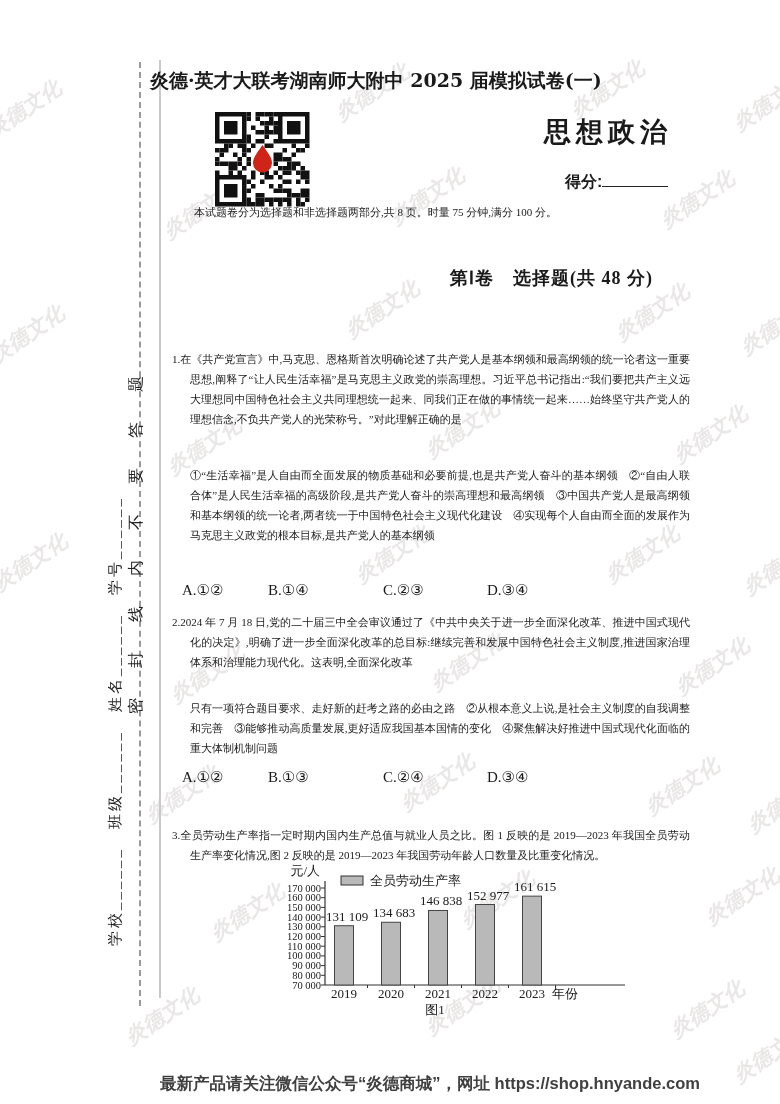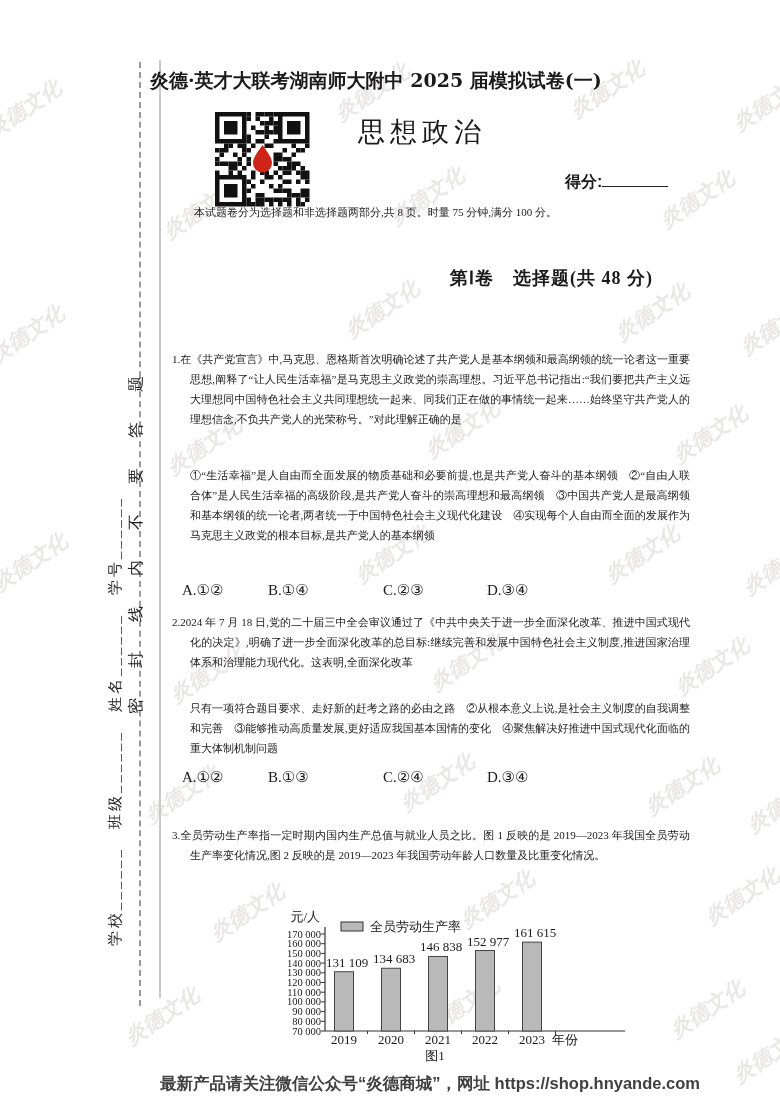--- a/index.html
+++ b/index.html
@@ -15,22 +15,22 @@
   .seal-solid{position:absolute;left:159px;top:60px;height:938px;border-left:2px solid #c9c9c9;}
   .v-outer{position:absolute;left:106px;top:946px;width:768px;transform-origin:0 0;
            transform:rotate(-90deg);font-size:15px;letter-spacing:3px;color:#222;white-space:nowrap;}
   .v-seal{position:absolute;left:126px;top:714px;width:420px;transform-origin:0 0;
           transform:rotate(-90deg);font-size:16px;letter-spacing:30px;color:#222;white-space:nowrap;}
 
   
   .exam-title{position:absolute;left:150px;top:68px;width:450px;
               font-size:19px;font-weight:bold;font-family:"DejaVu Serif",serif;white-space:nowrap;}
   .qr{position:absolute;left:215px;top:112px;width:95px;height:95px;}
-  .subject{position:absolute;left:172px;top:114px;width:500px;text-align:center;font-size:27px;
-           font-weight:normal;font-family:"Liberation Sans",sans-serif;letter-spacing:5px;}
+  .subject{position:absolute;left:172px;top:114px;width:500px;text-align:right;font-size:27px;
+           font-weight:bold;font-family:"Liberation Sans",sans-serif;letter-spacing:5px;}
   .score{position:absolute;left:565px;top:170px;font-family:"Liberation Sans",sans-serif;
          font-weight:bold;font-size:16px;}
   .score-blank{display:inline-block;width:66px;height:16px;border-bottom:1.5px solid #222;}
 
   
   .tblock{position:absolute;left:172px;width:500px;font-size:11px;line-height:20px;text-align:justify;}
   .intro{top:202px;text-indent:2em;}
   .sec-head{position:absolute;left:153px;top:266px;width:500px;text-align:right;
             font-size:18px;font-weight:bold;letter-spacing:1px;}
   .instr{top:303px;}
@@ -38,21 +38,21 @@
   .q-text{text-indent:-18px;padding-left:18px;}
   .q1-text{top:349px;} .q1-items{top:465px;padding-left:18px;}
   .q2-text{top:612px;} .q2-items{top:698px;padding-left:18px;}
   .q3-text{top:791px;margin-top:34px;}
   .opt-row{position:absolute;left:172px;width:500px;height:24px;font-size:15px;}
   .q1-opts{top:581px;} .q2-opts{top:768px;}
   .opt-row span{position:absolute;white-space:nowrap;}
   .opt-a{left:10px;} .opt-b{left:96px;} .opt-c{left:211px;} .opt-d{left:315px;}
 
   
-  .chart{position:absolute;left:250px;top:908px;width:420px;height:165px;text-align:right;}
+  .chart{position:absolute;left:250px;top:862px;width:420px;height:165px;text-align:right;}
   .chart svg{width:100%;height:100%;}
   svg text{font-family:"Liberation Serif",serif;fill:#1a1a1a;}
 
   .footer{position:absolute;left:119px;top:1030px;width:500px;text-align:center;font-size:15.5px;}
   .promo{position:absolute;left:160px;top:1073px;font-family:"Liberation Sans",sans-serif;
          font-weight:bold;font-size:16.5px;color:#404040;white-space:nowrap;}
 </style>
 </head>
 <body>
 

